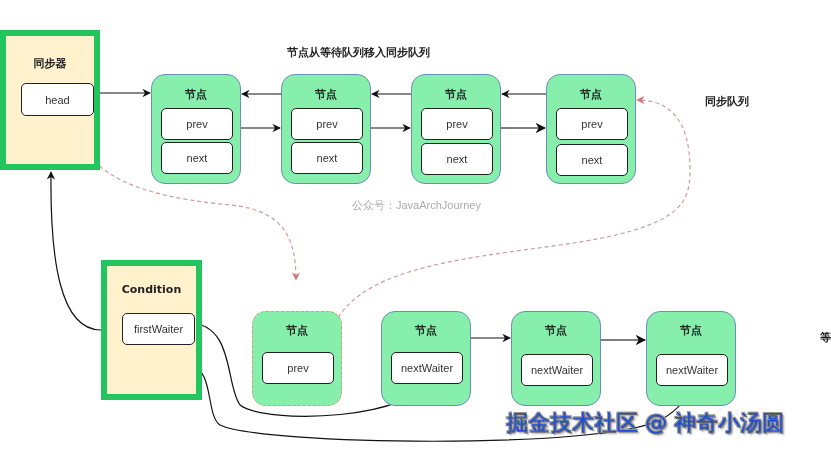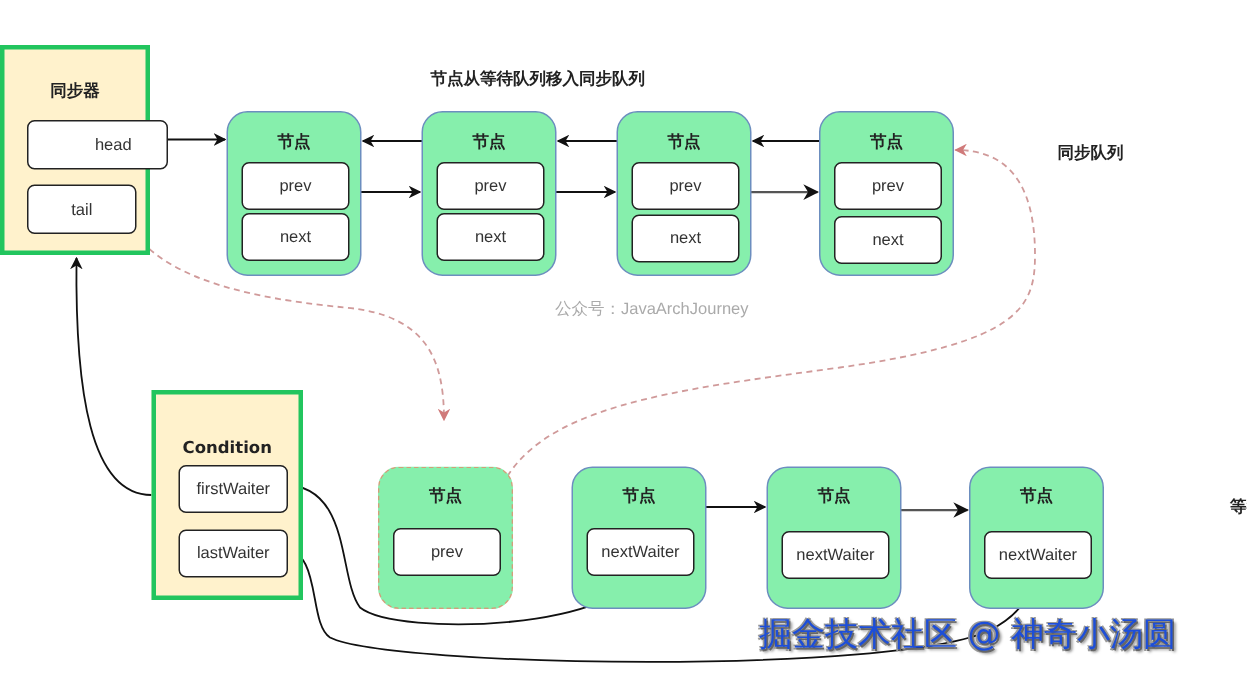--- a/index.html
+++ b/index.html
@@ -1,20 +1,20 @@
 <!DOCTYPE html>
 <html><head>
 <meta charset="utf-8">
 <style>
   html, body { margin:0; padding:0; background:#ffffff; }
   body { width:831px; height:451px; position:relative; overflow:hidden;
          font-family:"DejaVu Sans","Liberation Sans",sans-serif; }
   .abs { position:absolute; box-sizing:border-box; }
   .title { font-size:11px; font-weight:bold; color:#222; white-space:nowrap; }
-  .yellow-box { background:#fff2cc; border:3px solid #22c55e; }
+  .yellow-box { background:#fff2cc; border:6px solid #22c55e; }
   .node { background:#86efac; border:1px solid #6c8ebf; border-radius:14px;margin-top:29px; }
   .node.dashed { border:1.5px dashed #d39e7a; }
   .node-title { position:absolute; left:0; right:0; text-align:center;
                 font-size:11px; font-weight:bold; color:#222; }
   .field { position:absolute; background:#fff; border:1px solid #222; border-radius:5px;
            font-size:11px; color:#333; display:flex; align-items:center; justify-content:center;
            font-family:"Liberation Sans",sans-serif; }
   .label { font-size:11px; font-weight:bold; color:#222; white-space:nowrap;text-align:center; }
   .wm-small { font-size:11px; color:#aaa; font-family:"Liberation Sans",sans-serif; white-space:nowrap; }
   .wm-big { font-size:22px; color:#1d4ed8; font-family:"DejaVu Sans",sans-serif; white-space:nowrap;
@@ -55,22 +55,21 @@
 
   <path d="M86,150 C110,190 180,200 230,205 C285,210 296,240 296,280" stroke="#d09a9a" stroke-width="1.2" stroke-dasharray="4,3" fill="none" marker-end="url(#ahr)"></path>
 
   <path d="M332,330 C355,270 450,260 560,245 C680,228 690,205 690,170 C690,120 670,100 637,100" stroke="#d09a9a" stroke-width="1.2" stroke-dasharray="4,3" fill="none" marker-end="url(#ahr)"></path>
 </svg>
 
 <div class="abs title" style="left:287px;top:9px;margin-top:36px;">节点从等待队列移入同步队列</div>
 
 <div class="abs yellow-box" style="left:0;top:30px;width:100px;height:140px;">
   <div class="node-title" style="top:20px;">同步器</div>
-  <div class="field" style="left:15px;top:47px;width:71px;height:31px;padding-left:21px;">head</div>
-  <div class="field" style="left:15px;top:90px;width:71px;height:31px;">tail</div>
+  <div class="field" style="left:15px;top:47px;width:71px;height:31px;">head</div>
 </div>
 
 <div class="abs node" style="left:151px;top:45px;width:90px;height:110px;">
   <div class="node-title" style="top:12px;">节点</div>
   <div class="field" style="left:9px;top:33px;width:70px;height:30px;">prev</div>
   <div class="field" style="left:9px;top:67px;width:70px;height:30px;">next</div>
 </div>
 <div class="abs node" style="left:281px;top:45px;width:90px;height:110px;">
   <div class="node-title" style="top:12px;">节点</div>
   <div class="field" style="left:9px;top:33px;width:70px;height:30px;">prev</div>
@@ -82,26 +81,25 @@
   <div class="field" style="left:9px;top:68px;width:70px;height:30px;">next</div>
 </div>
 <div class="abs node" style="left:546px;top:45px;width:90px;height:110px;">
   <div class="node-title" style="top:12px;">节点</div>
   <div class="field" style="left:9px;top:33px;width:70px;height:30px;">prev</div>
   <div class="field" style="left:9px;top:69px;width:70px;height:30px;">next</div>
 </div>
 
 <div class="abs label" style="left:705px;top:94px;">同步队列</div>
 
-<div class="abs wm-small" style="left:370px;top:198px;">公众号：JavaArchJourney</div>
+<div class="abs wm-small" style="left:352px;top:198px;">公众号：JavaArchJourney</div>
 
 <div class="abs yellow-box" style="left:101px;top:260px;width:101px;height:140px;">
-  <div class="node-title" style="top:17px;margin-top:12px;">Condition</div>
+  <div class="node-title" style="top:17px;">Condition</div>
   <div class="field" style="left:15px;top:47px;width:71px;height:30px;text-align:center;">firstWaiter</div>
-  <div class="field" style="left:15px;top:90px;width:71px;height:30px;">lastWaiter</div>
 </div>
 
 <div class="abs node dashed" style="left:252px;top:282px;width:90px;height:95px;">
   <div class="node-title" style="top:11px;">节点</div>
   <div class="field" style="left:9px;top:40px;width:70px;height:30px;">prev</div>
 </div>
 
 <div class="abs node" style="left:381px;top:282px;width:90px;height:95px;">
   <div class="node-title" style="top:11px;">节点</div>
   <div class="field" style="left:9px;top:40px;width:70px;height:30px;">nextWaiter</div>

